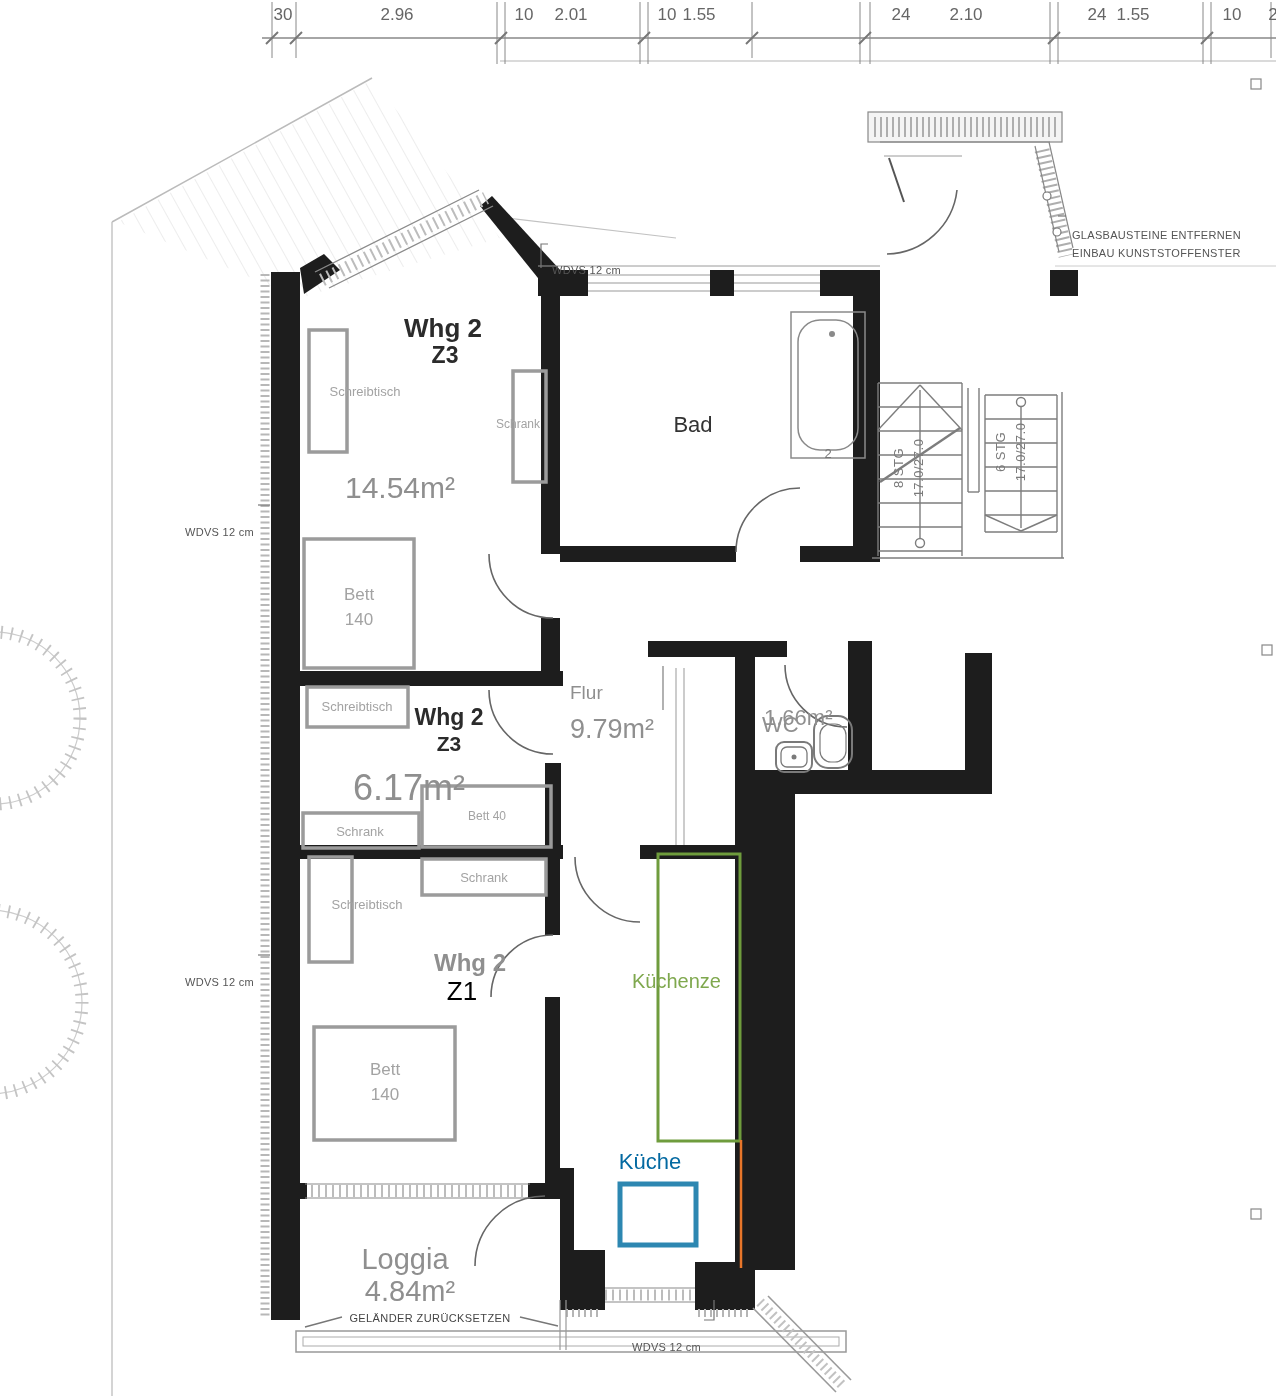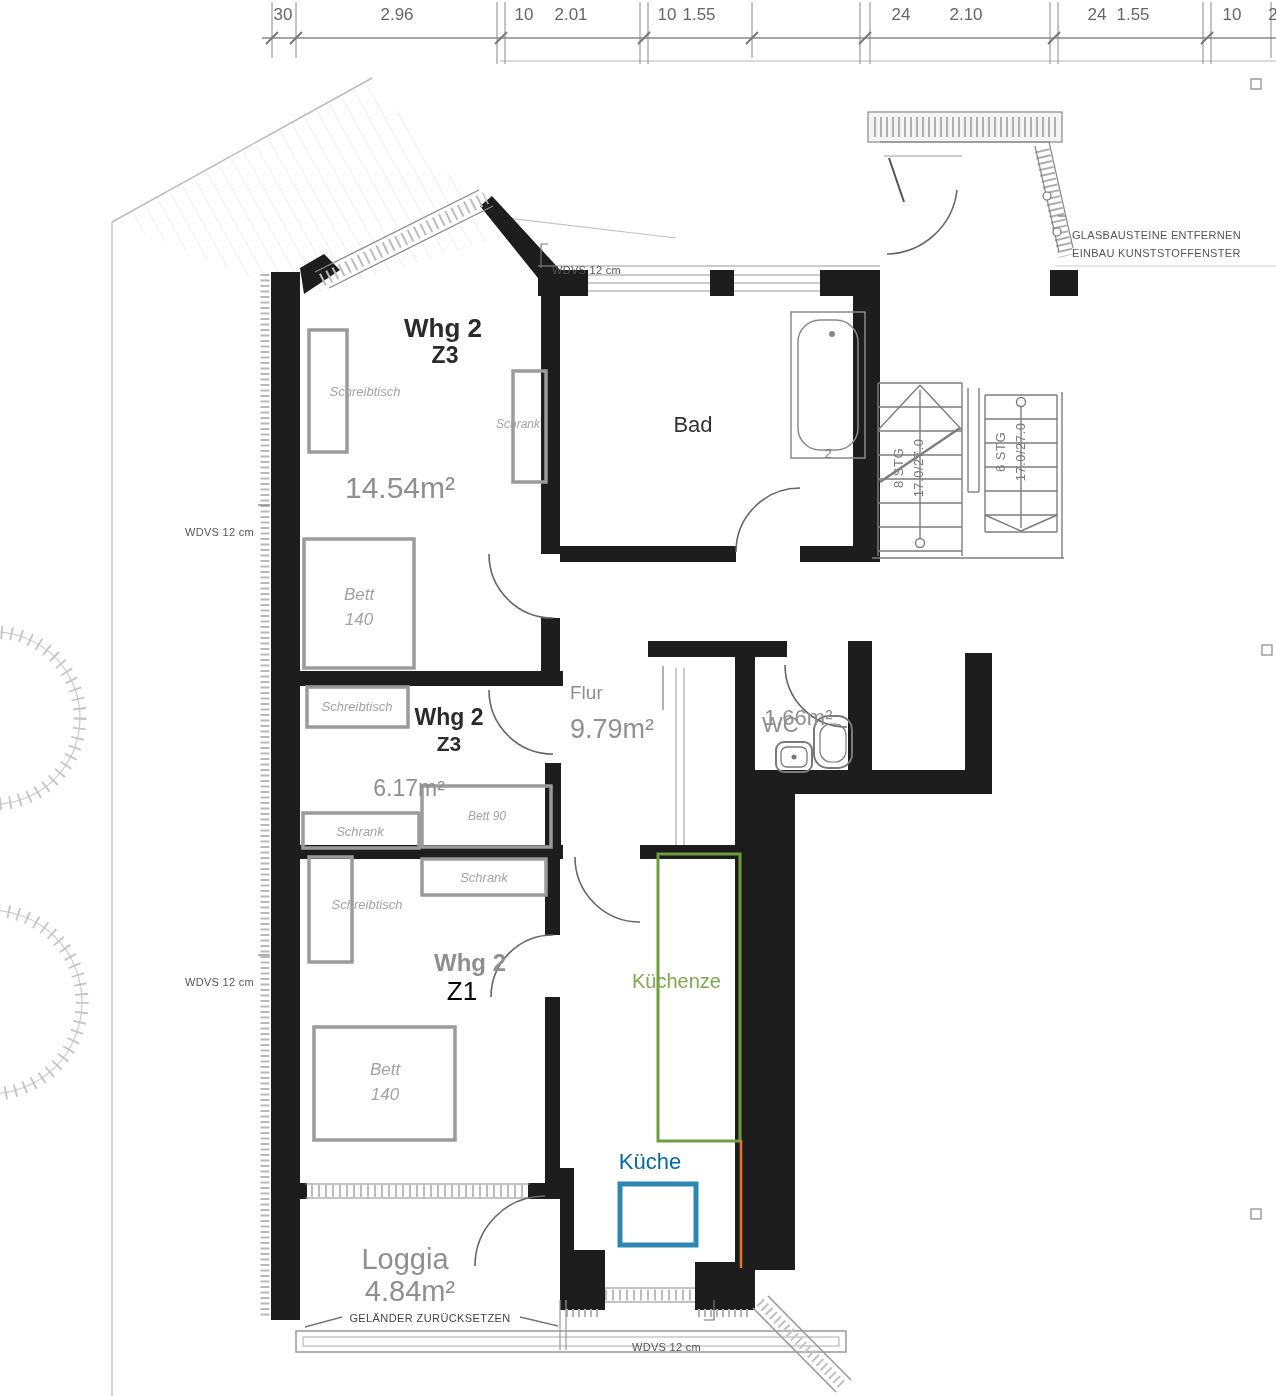--- a/index.html
+++ b/index.html
@@ -6,21 +6,21 @@
   #plan{position:relative;width:1276px;height:1396px;background:#ffffff;overflow:hidden;
         font-family:"Liberation Sans",sans-serif;}
   #gfx{position:absolute;left:0;top:0;z-index:1;}
   .lbl{position:absolute;z-index:2;white-space:nowrap;color:#555;
        font-family:"Liberation Sans",sans-serif;}
   .ctr{transform:translate(-50%,-50%);}
   .dim{font-size:17px;color:#666;}
   .note{font-size:11px;color:#555;letter-spacing:.3px;margin-top:27px;}
   .room-bold{font-weight:bold;color:#2b2b2b;}
   .gray-big{color:#8f8f8f;margin-top:10px;}
-  .furn{color:#a3a3a3;font-style:italic;}
+  .furn{color:#a3a3a3;}
   .green{color:#7fa84e;text-align:right;}
   .rot{transform:translate(-50%,-50%) rotate(-90deg);font-size:13px;color:#7a7a7a;letter-spacing:.5px;}
 </style>
 </head>
 <body>
 
 <div id="plan">
 
 <svg id="gfx" width="1276" height="1396" viewBox="0 0 1276 1396">
   <defs>
@@ -295,24 +295,24 @@
 <div class="lbl ctr" style="left:828px;top:453px;font-size:13px;color:#777">2</div>
 
 <div class="lbl gray-big" style="left:570px;top:672px;font-size:19px">Flur</div>
 <div class="lbl gray-big" style="left:570px;top:704px;font-size:27px">9.79m²</div>
 
 <div class="lbl gray-big" style="left:762px;top:702px;font-size:22px">WC</div>
 <div class="lbl gray-big" style="left:764px;top:695px;font-size:22px">1.66m²</div>
 
 <div class="lbl room-bold ctr" style="left:449px;top:717px;font-size:23px">Whg 2</div>
 <div class="lbl room-bold ctr" style="left:449px;top:744px;font-size:21px">Z3</div>
-<div class="lbl gray-big ctr" style="left:409px;top:778px;font-size:23px">6.17m²</div>
+<div class="lbl gray-big ctr" style="left:409px;top:778px;font-size:36px">6.17m²</div>
 <div class="lbl furn ctr" style="left:357px;top:706px;font-size:13px">Schreibtisch</div>
 <div class="lbl furn ctr" style="left:360px;top:831px;font-size:13px">Schrank</div>
-<div class="lbl furn ctr" style="left:487px;top:816px;font-size:12px">Bett 90</div>
+<div class="lbl furn ctr" style="left:487px;top:816px;font-size:12px">Bett 40</div>
 
 <div class="lbl ctr" style="left:470px;top:963px;font-size:24px;font-weight:bold;color:#8f8f8f">Whg 2</div>
 <div class="lbl ctr" style="left:462px;top:991px;font-size:26px;color:#000">Z1</div>
 <div class="lbl furn ctr" style="left:367px;top:904px;font-size:13px">Schreibtisch</div>
 <div class="lbl furn ctr" style="left:484px;top:877px;font-size:13px">Schrank</div>
 <div class="lbl furn ctr" style="left:385px;top:1070px;font-size:17px">Bett</div>
 <div class="lbl furn ctr" style="left:385px;top:1095px;font-size:17px">140</div>
 
 <div class="lbl green" style="left:632px;top:970px;font-size:20px">Küchenze</div>
 <div class="lbl ctr" style="left:650px;top:1162px;font-size:22px;color:#0369a1">Küche</div>

